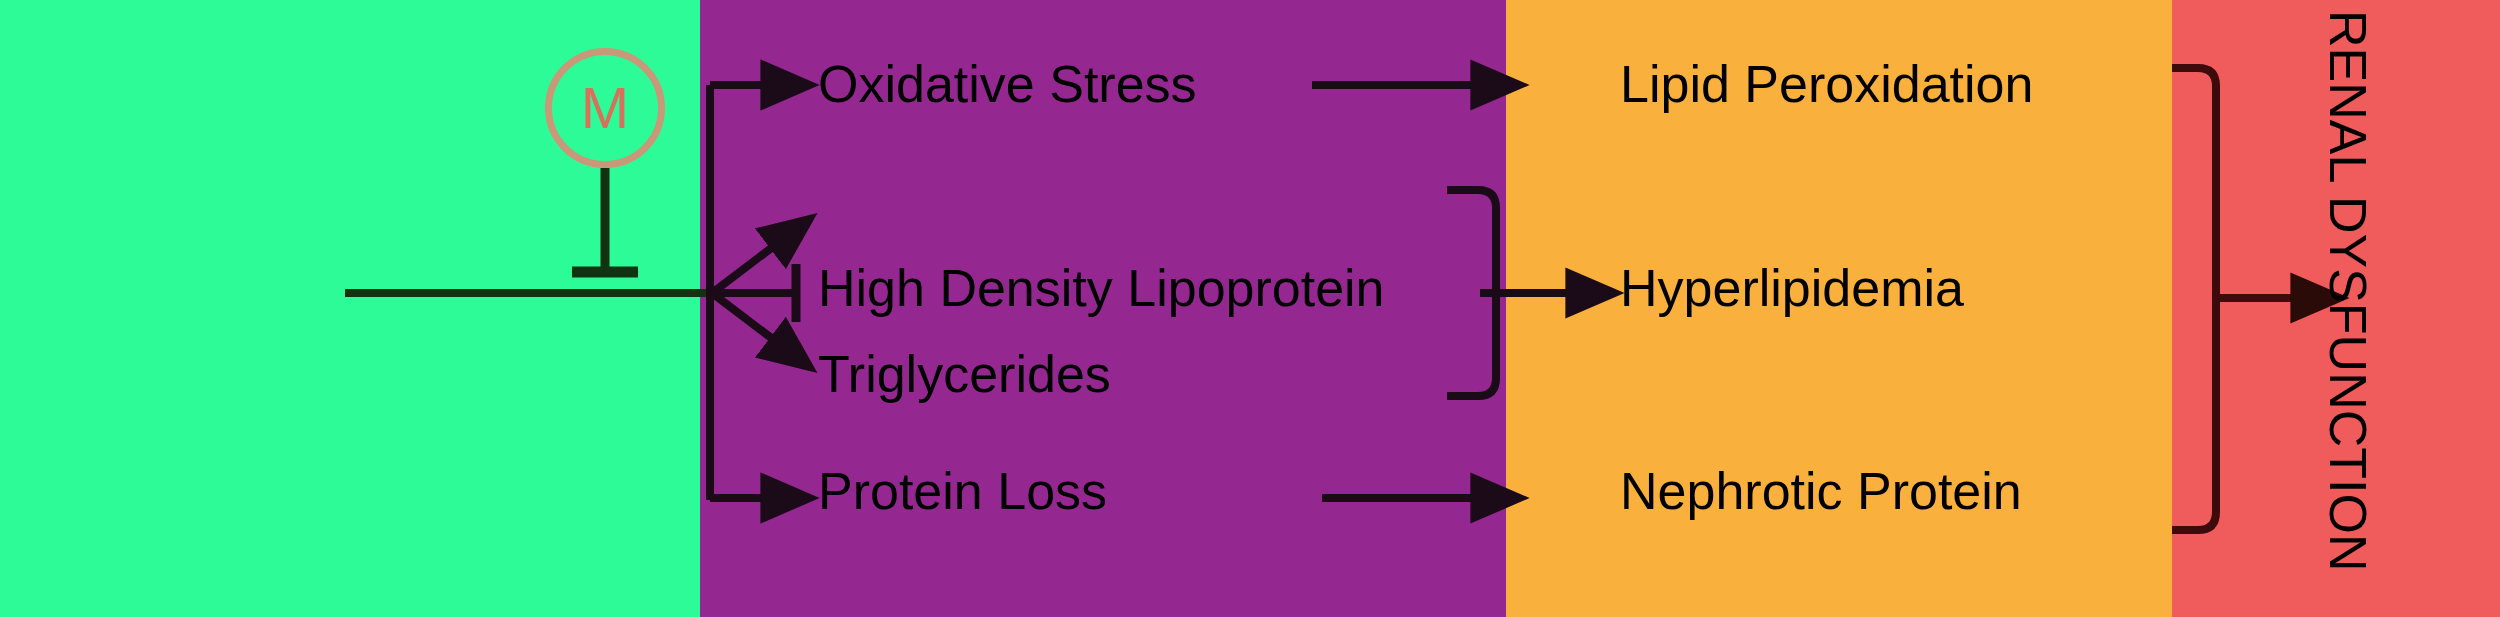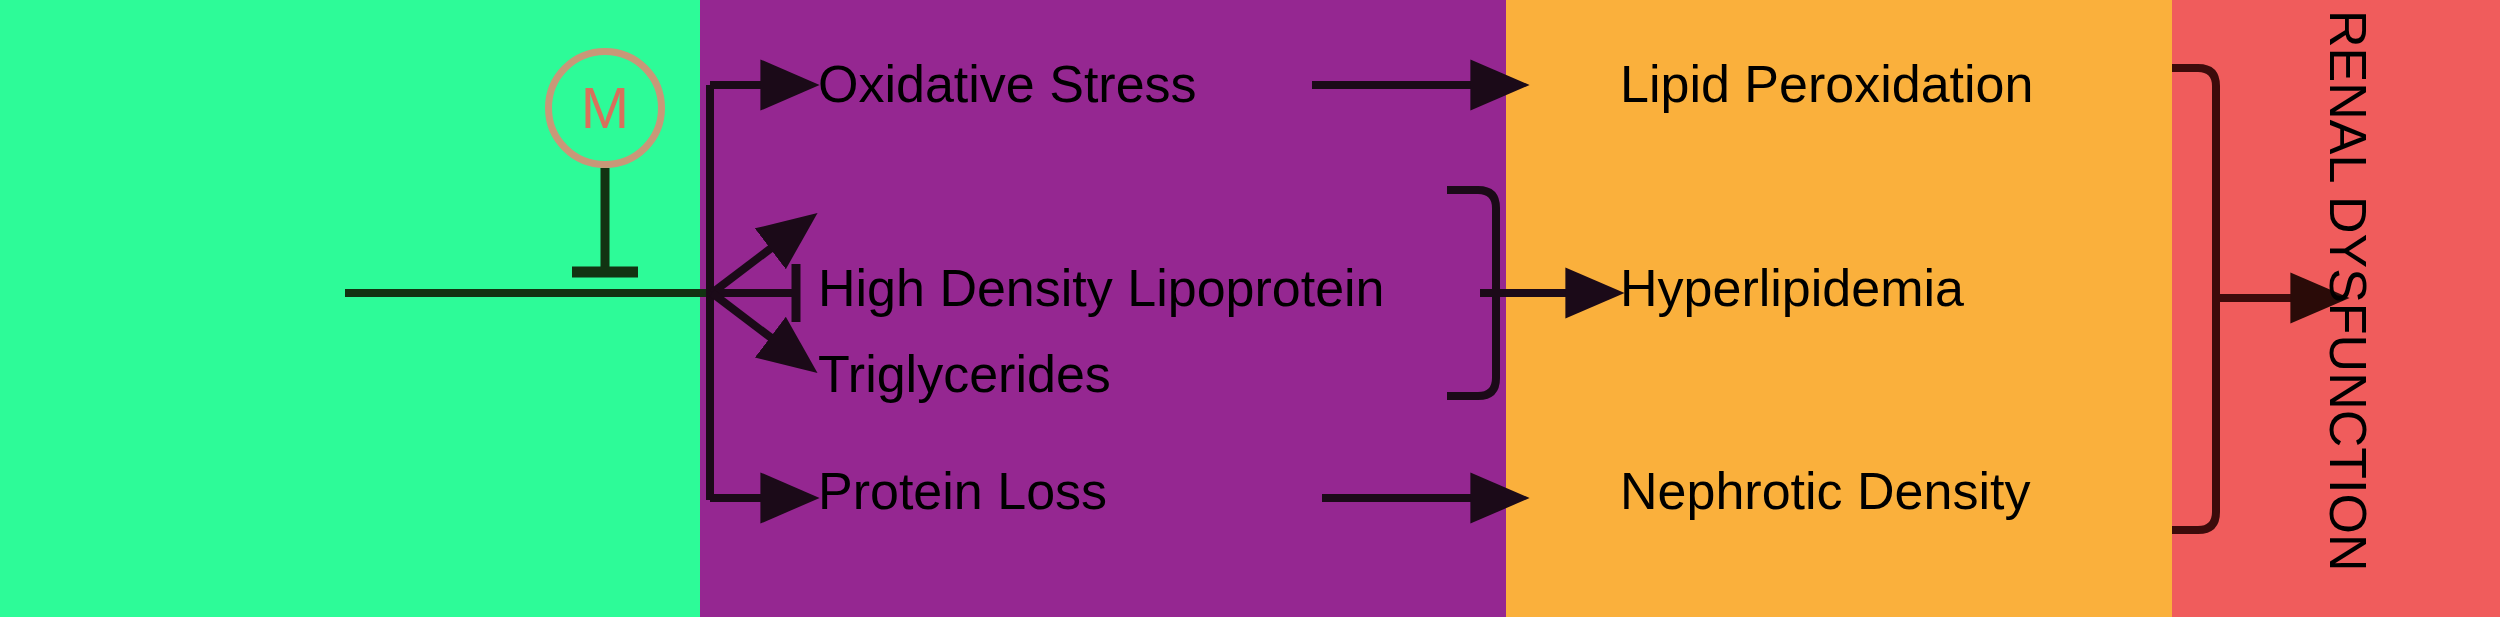--- a/index.html
+++ b/index.html
@@ -166,17 +166,17 @@
   <div id="m-marker-circle" style="border-color: rgb(200, 152, 120);"></div>
   <div id="m-marker-letter" style="color: rgb(217, 112, 92);">M</div>
 
   <div class="node-label mid-label" id="label-oxidative-stress">Oxidative Stress</div>
   <div class="node-label mid-label" id="label-hdl">High Density Lipoprotein</div>
   <div class="node-label mid-label" id="label-triglycerides">Triglycerides</div>
   <div class="node-label mid-label" id="label-protein-loss">Protein Loss</div>
 
   <div class="node-label right-label" id="label-lipid-peroxidation">Lipid Peroxidation</div>
   <div class="node-label right-label" id="label-hyperlipidemia">Hyperlipidemia</div>
-  <div class="node-label right-label" id="label-nephrotic-syndrome">Nephrotic Density</div>
+  <div class="node-label right-label" id="label-nephrotic-syndrome">Nephrotic Protein</div>
 
   <div id="label-renal-dysfunction">RENAL DYSFUNCTION</div>
 
 </div>
 
 </body></html>

